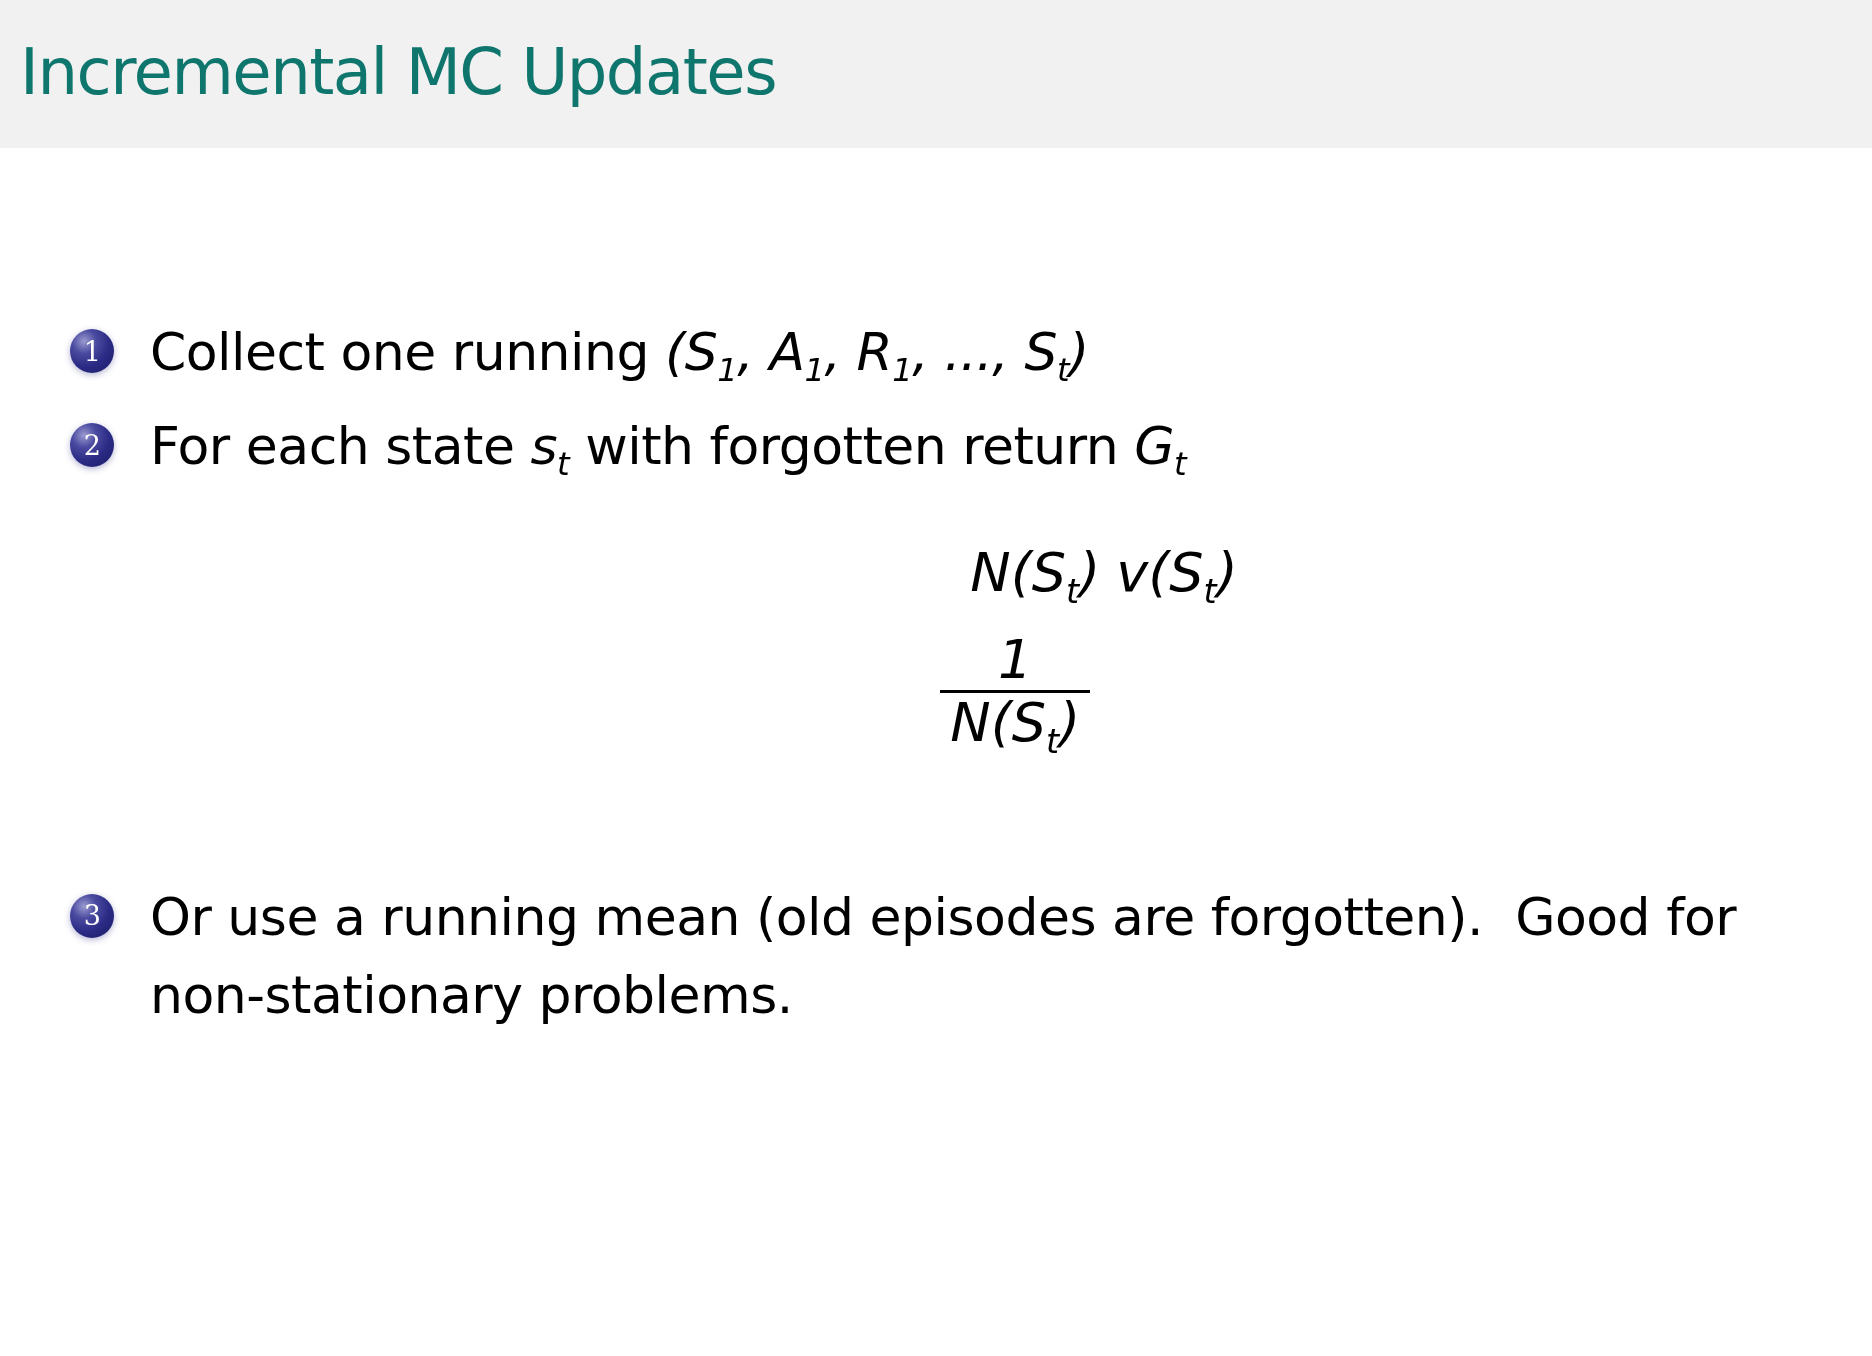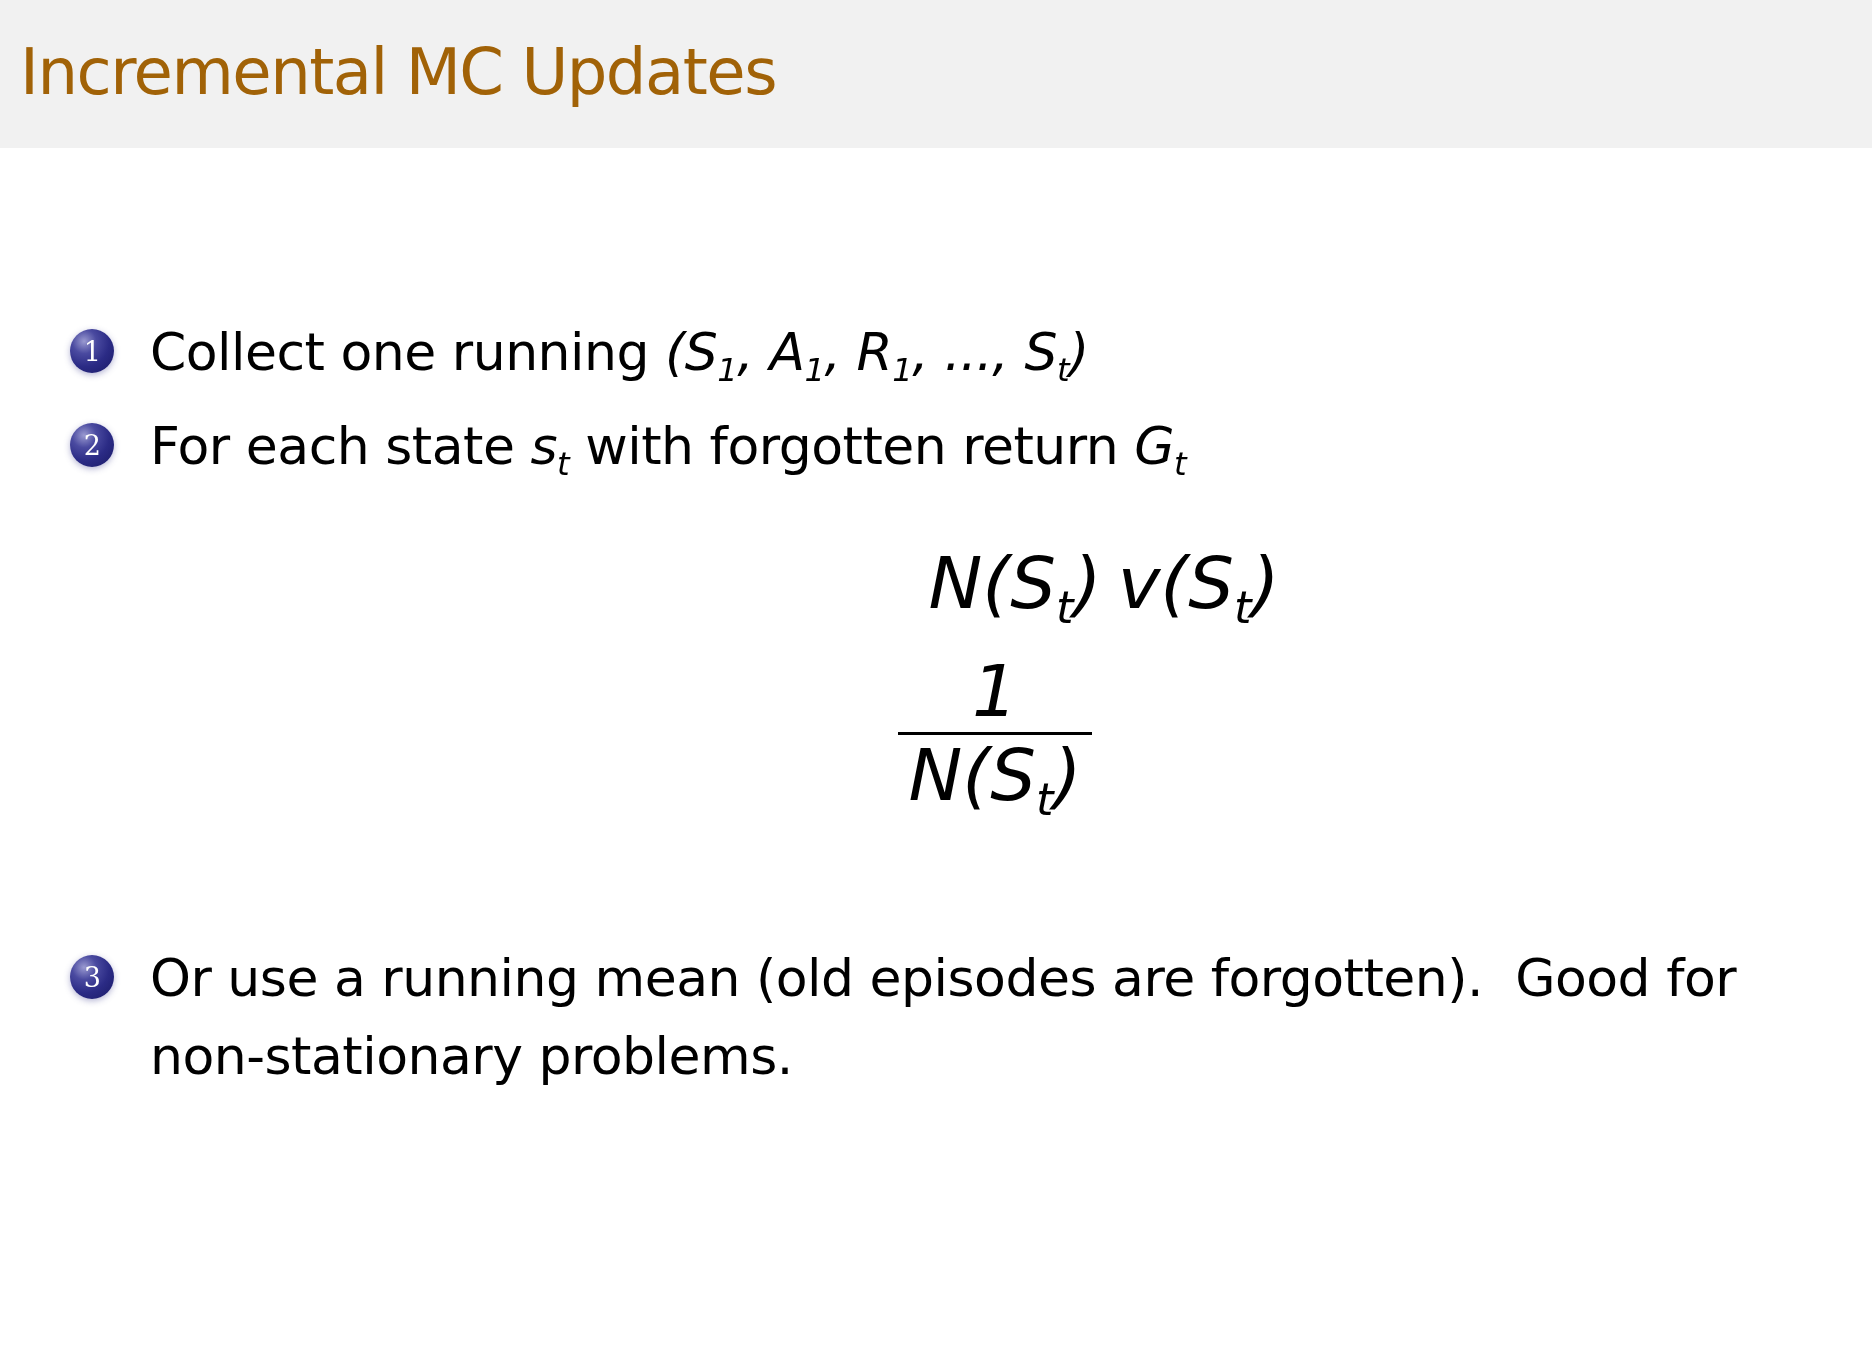--- a/index.html
+++ b/index.html
@@ -23,21 +23,21 @@
     display: flex;
     align-items: center;
     box-sizing: border-box;
     padding: 0 0 4px 20px;
   }
   .titlebar h1 {
     margin: 0;
     font-size: 64px;
     font-weight: 400;
     letter-spacing: -1.5px;
-    color: #a16207;
+    color: #0f766e;
   }
   
   .content {
     box-sizing: border-box;
     padding: 0 60px 0 70px;
   }
   .items {
     list-style: none;
     margin: 0;
     padding: 0;
@@ -87,21 +87,21 @@
     margin-left: auto;
     margin-right: auto;
     transform: translateX(140px);
   }
   .eqgrid {
     display: grid;
     grid-template-columns: auto auto;
     column-gap: 16px;
     row-gap: 26px;
     align-items: center;
-    font-size: 72px;
+    font-size: 54px;
   }
   .eq-lhs { justify-self: end; }
   .eq-rhs { justify-self: start; }
   .eq2rhs {
     display: inline-flex;
     align-items: center;
   }
   .frac {
     display: inline-flex;
     flex-direction: column;

